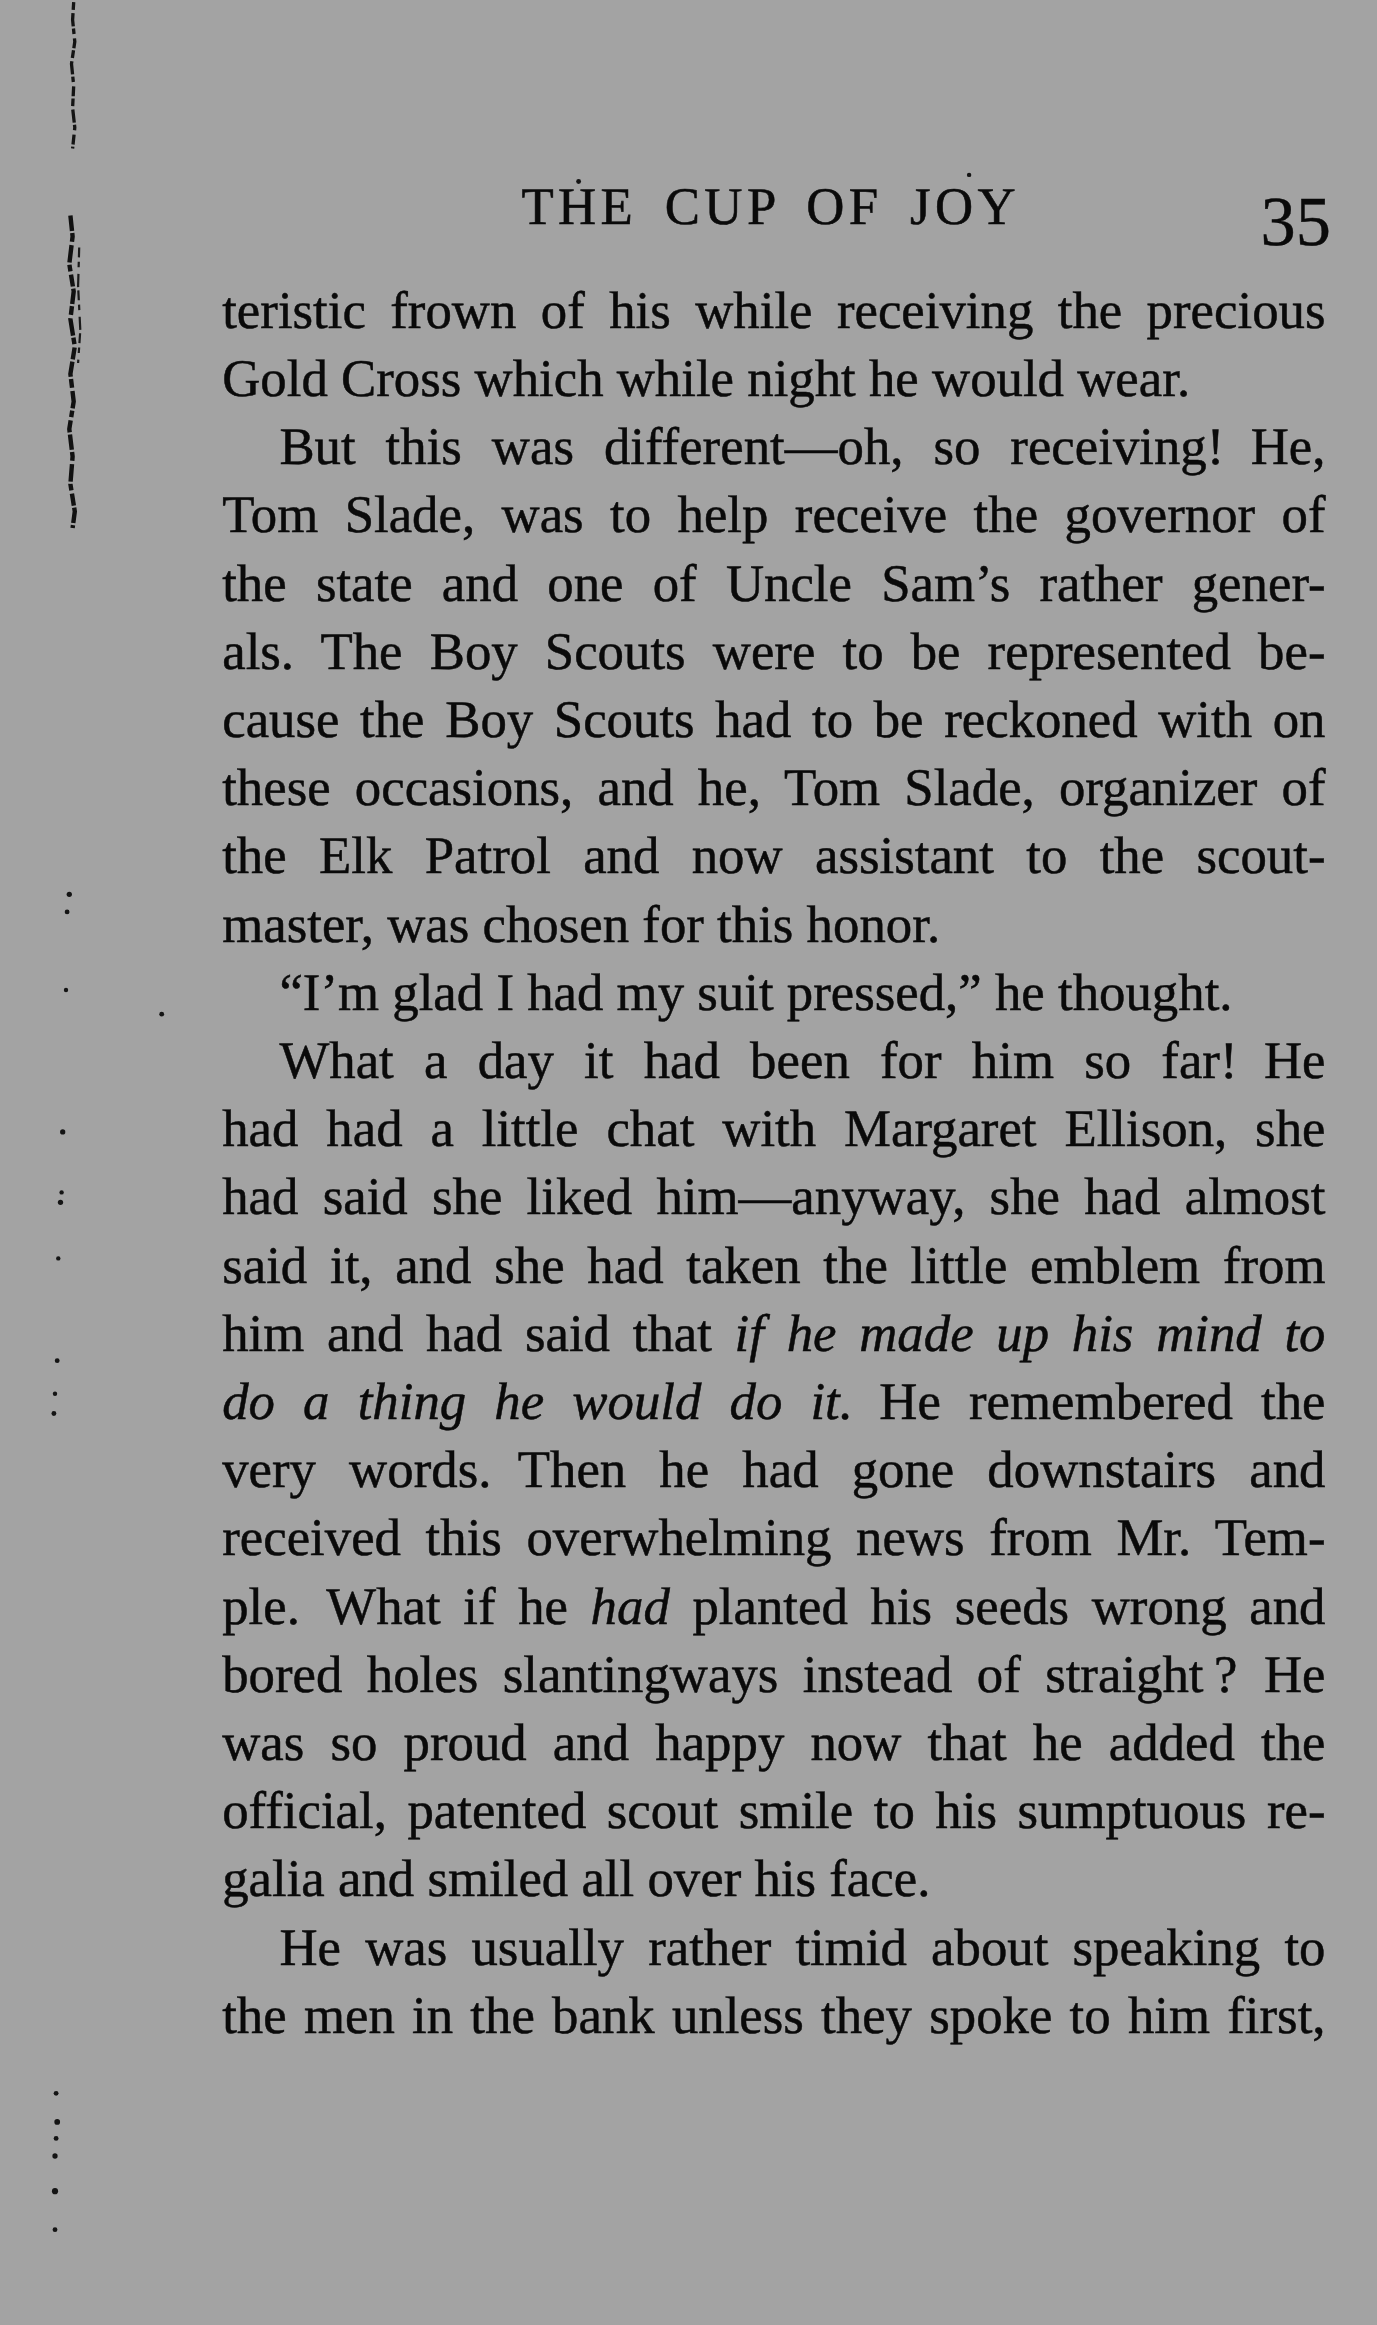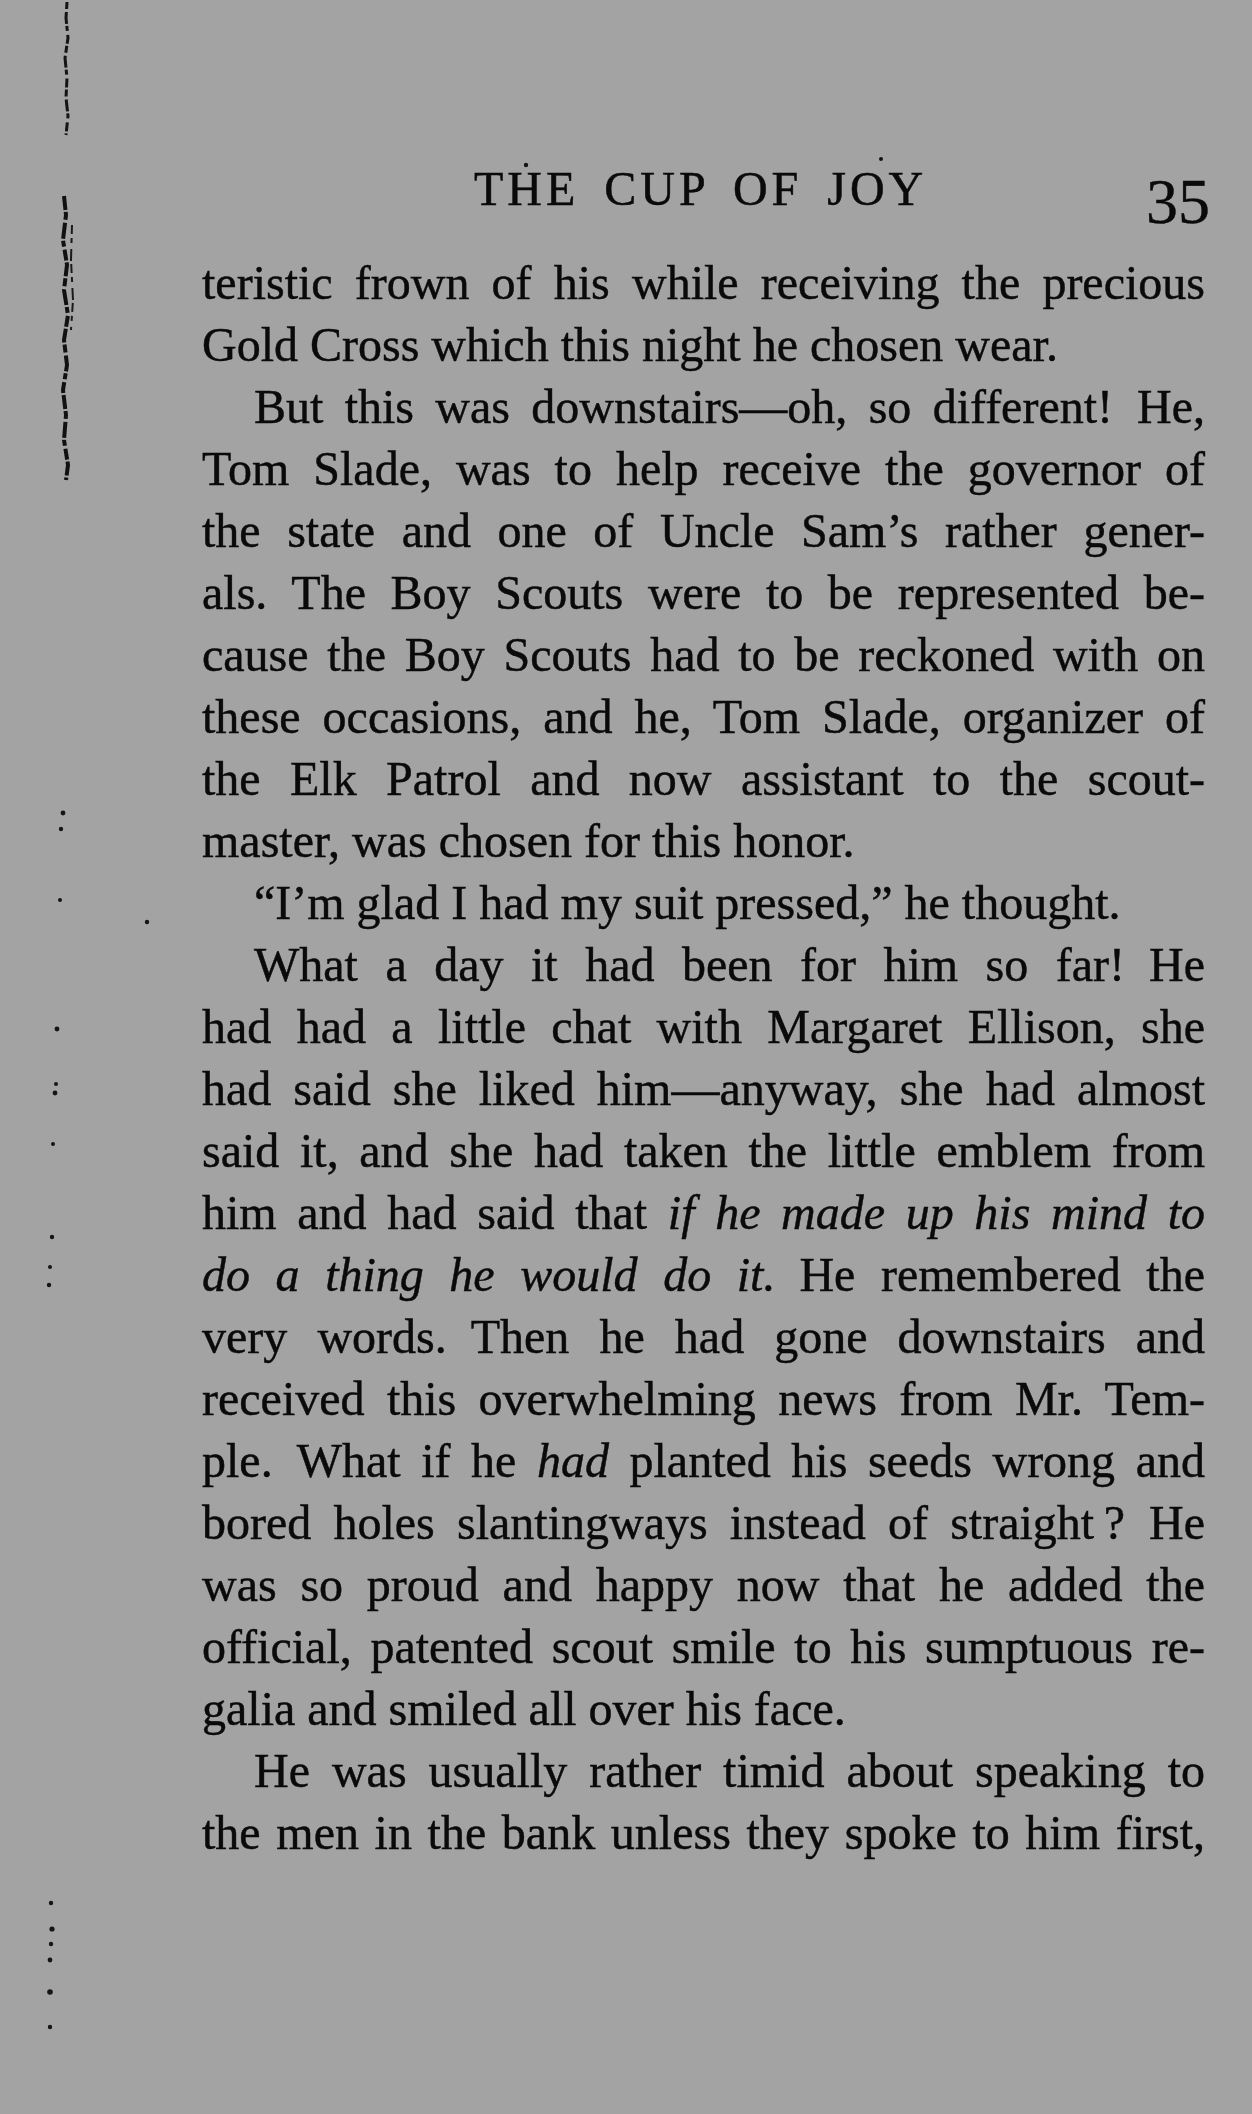--- a/index.html
+++ b/index.html
@@ -94,22 +94,22 @@
       <circle cx="50" cy="2027" r="2.2"></circle>
     </g>
   </svg>
 
   <div class="running-header">THE CUP OF JOY</div>
 
   <div class="page-number">35</div>
 
   <main class="text-block" id="text-block">
       <div class="line"><span>teristic frown of his while receiving the precious</span></div>
-      <div class="line end"><span>Gold Cross which this night he chosen wear.</span></div>
-      <div class="line indent"><span>But this was downstairs—oh, so different! He,</span></div>
+      <div class="line end"><span>Gold Cross which while night he would wear.</span></div>
+      <div class="line indent"><span>But this was different—oh, so receiving! He,</span></div>
       <div class="line"><span>Tom Slade, was to help receive the governor of</span></div>
       <div class="line"><span>the state and one of Uncle Sam’s rather gener-</span></div>
       <div class="line"><span>als. The Boy Scouts were to be represented be-</span></div>
       <div class="line"><span>cause the Boy Scouts had to be reckoned with on</span></div>
       <div class="line"><span>these occasions, and he, Tom Slade, organizer of</span></div>
       <div class="line"><span>the Elk Patrol and now assistant to the scout-</span></div>
       <div class="line end"><span>master, was chosen for this honor.</span></div>
       <div class="line indent end"><span>“I’m glad I had my suit pressed,” he thought.</span></div>
       <div class="line indent"><span>What a day it had been for him so far! He</span></div>
       <div class="line"><span>had had a little chat with Margaret Ellison, she</span></div>

